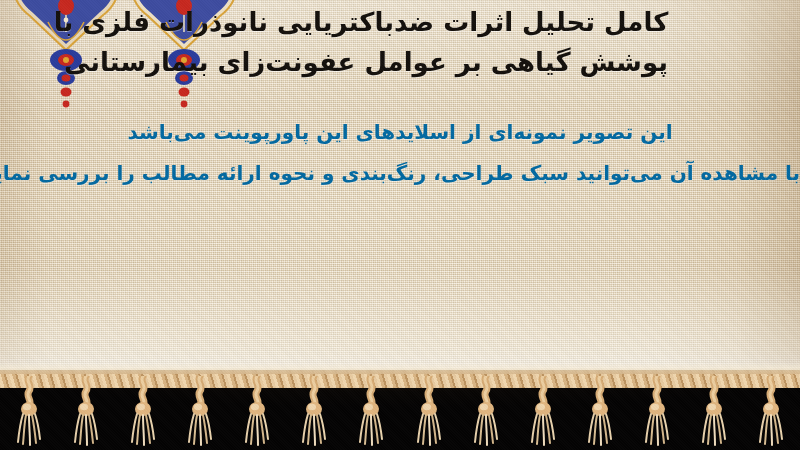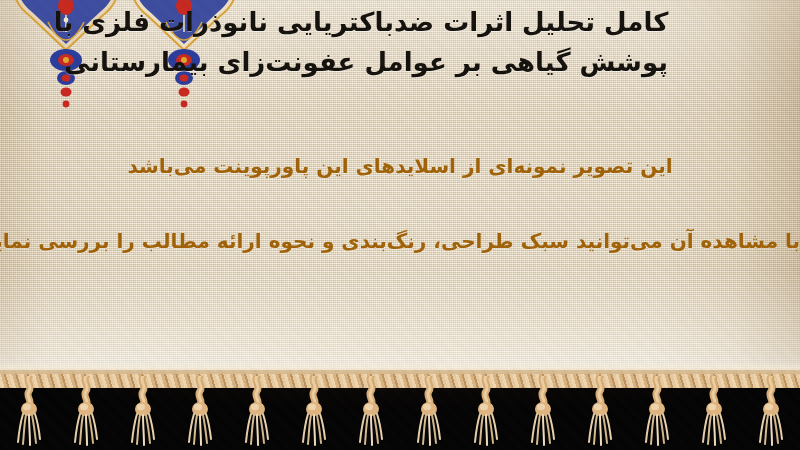--- a/index.html
+++ b/index.html
@@ -89,24 +89,23 @@
   
   .body-block{
     position:absolute;top:112px;left:0;right:0;
     direction:rtl;text-align:center;
   }
   .body-line{
     font-family:"DejaVu Sans","Liberation Sans",sans-serif;
     font-weight:700;
     font-size:20px;
     line-height:41px;
-    color:#a16207;
+    color:#0369a1;
     white-space:nowrap;
     text-shadow:0 1px 0 rgba(255,255,255,.30);
-    margin-top:34px;
   }
 
   
   .band{
     position:absolute;left:0;right:0;bottom:0;height:80px;
     background:#040303;
     overflow:hidden;
   }
   .band-glow{
     position:absolute;inset:0;

